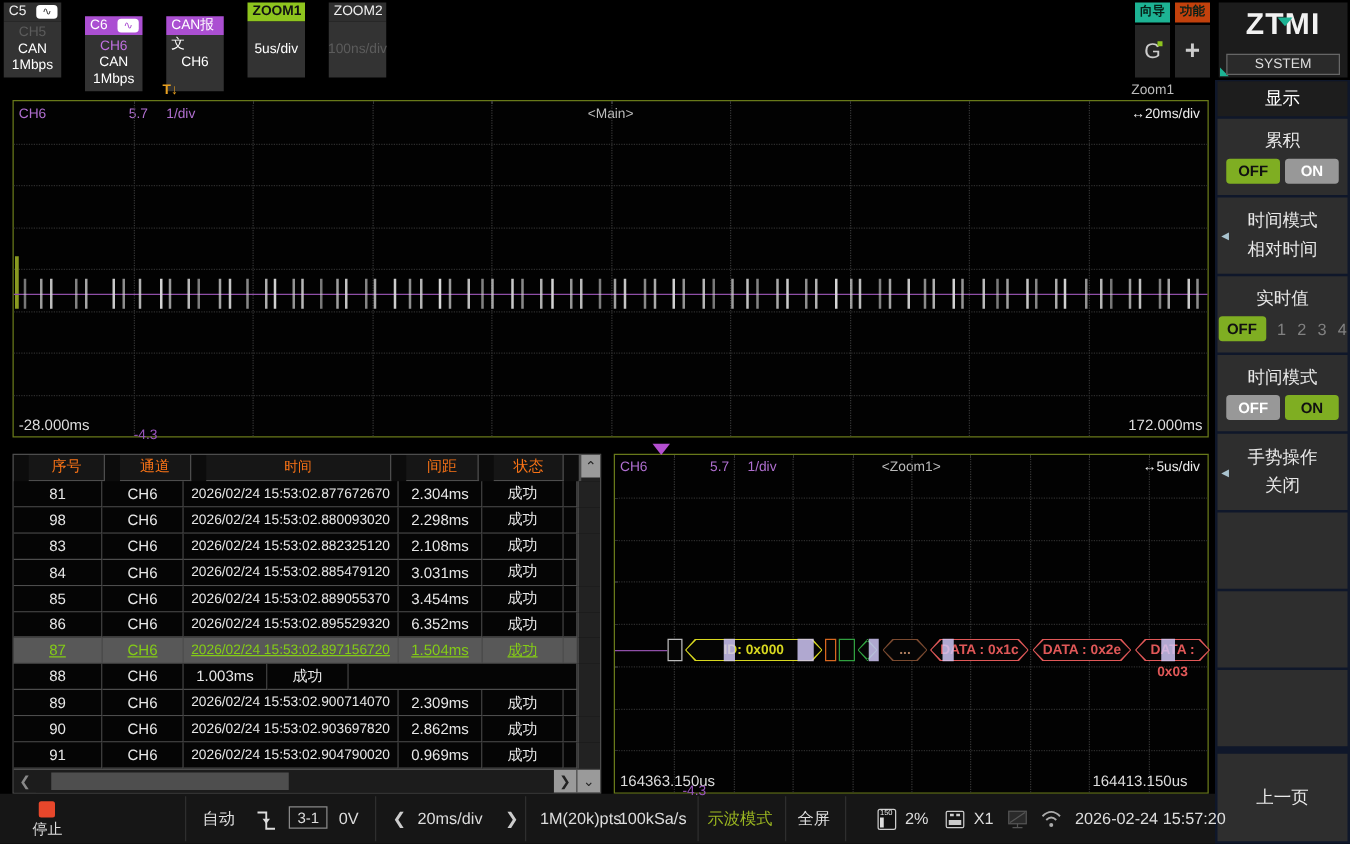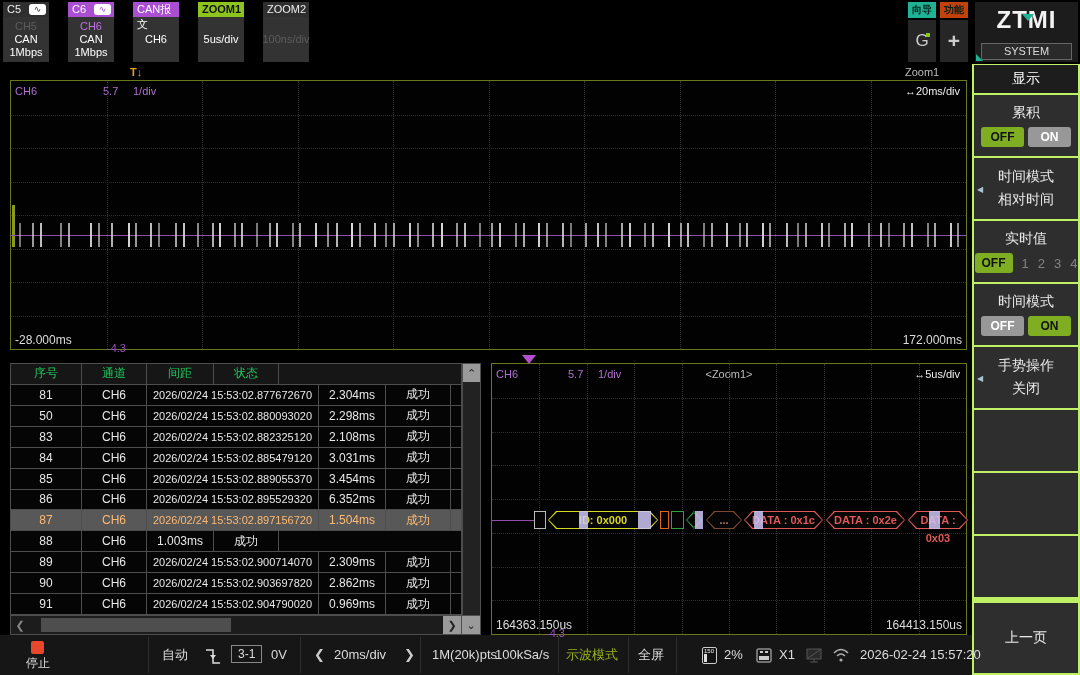--- a/index.html
+++ b/index.html
@@ -8,21 +8,21 @@
     --lav:#cfc6f4; --togglegreen:#7fae22; --togglegray:#989898;
   }
   *{margin:0;padding:0;box-sizing:border-box;}
   html,body{width:1080px;height:675px;overflow:hidden;background:#000;
     font-family:"Liberation Sans","DejaVu Sans",sans-serif;color:#ddd;}
 
   
   #topbar{position:absolute;left:0;top:0;width:1080px;height:64px;background:#000;}
   .tab{position:absolute;top:2px;width:46px;height:60px;}
   .tab-head{height:15px;font-size:11px;line-height:15px;padding-left:4px;background:#2f2f2f;color:#eee;position:relative;}
-  .tab-head.purple{background:var(--purple);color:#fff;}
+  .tab-head.purple{background:var(--purple);color:#fff;margin-top:11px;}
   .tab-head.green{background:var(--green);color:#111;font-weight:bold;}
   .wave-chip{position:absolute;right:3px;top:2px;width:17px;height:11px;background:#fff;border-radius:3px;
     font-size:9px;line-height:11px;text-align:center;color:#333;}
   .tab-head.purple .wave-chip{color:var(--purple);}
   .tab-body{height:45px;background:#333;display:flex;flex-direction:column;justify-content:center;align-items:center;
     font-size:11px;line-height:13px;color:#fff;}
   .dim{color:#5c5c5c;}
   .ch-purple{color:#c070e0;}
 
   #guide-btn,#func-btn{position:absolute;top:2px;width:28px;height:60px;}
@@ -71,36 +71,36 @@
   .hex .lbl{position:absolute;inset:0;text-align:center;line-height:18px;font-weight:bold;}
   .srect{position:absolute;top:0;height:18px;background:#050505;}
   .band{position:absolute;top:0;height:18px;background:var(--lav);opacity:.85;}
 
   
   #frame-table{position:absolute;left:10px;top:363px;width:471px;height:272px;background:#0c0c0c;
     border:1px solid #4d4d4d;display:flex;flex-direction:column;font-size:12px;}
   .trow{display:flex;flex:1;min-height:0;}
   .tcell{border-right:1px solid #4d4d4d;border-bottom:1px solid #4d4d4d;display:flex;align-items:center;
     justify-content:center;background:#050505;color:#e8e8e8;overflow:hidden;white-space:nowrap;}
-  .trow.head .tcell{background:#161616;color:#22c55e;}
-  .trow.sel .tcell{background:#585858;color:#fdba74;}
+  .trow.head .tcell{background:#161616;color:#f97316;margin-left:12px;}
+  .trow.sel .tcell{background:#585858;color:#84cc16;text-decoration:underline;}
   .c0{width:71px;}.c1{width:65px;}.c2{width:172px;font-size:11px;}.c3{width:67px;}.c4{width:65px;}
   .cfill{flex:1;}
   .vscroll{width:18px;background:#222;display:flex;flex-direction:column;justify-content:space-between;
     border-left:1px solid #4d4d4d;}
   .sbtn{height:18px;background:#9a9a9a;color:#222;font-size:11px;display:flex;align-items:center;justify-content:center;}
   #hscroll{height:19px;display:flex;border-top:1px solid #4d4d4d;background:#1c1c1c;}
   #hs-left{width:18px;color:#888;font-size:11px;display:flex;align-items:center;justify-content:center;}
   #hs-track{flex:1;position:relative;background:#1c1c1c;}
   #hs-thumb{position:absolute;left:12px;top:2px;width:190px;height:14px;background:#4e4e4e;}
   #hs-right{width:18px;background:#9a9a9a;color:#222;font-size:11px;display:flex;align-items:center;justify-content:center;}
   #hs-corner{width:19px;background:#9a9a9a;color:#222;font-size:11px;display:flex;align-items:center;justify-content:center;border-left:1px solid #4d4d4d;}
 
   
-  #sidebar{position:absolute;left:972px;top:64px;width:108px;height:611px;background:#bef264;}
+  #sidebar{position:absolute;left:972px;top:64px;width:108px;height:611px;background:#0f172a;}
   #sb-title{height:28px;margin:1px 2px 2px 2px;background:#1d1d1d;color:#fff;font-size:14px;
     display:flex;align-items:center;justify-content:center;}
   .sb-panel{position:relative;height:61px;margin:0 2px 2px 2px;background:#2e2e2e;color:#e8e8e8;font-size:14px;
     display:flex;flex-direction:column;align-items:center;justify-content:center;gap:5px;}
   .sb-arrow{position:absolute;left:3px;top:50%;transform:translateY(-50%);font-size:8px;color:#a9c3cf;}
   .tg-row{display:flex;gap:4px;}
   .tg{width:43px;height:20px;border-radius:3px;font-size:12px;font-weight:bold;display:flex;
     align-items:center;justify-content:center;}
   .tg.on{background:var(--togglegreen);color:#111;}
   .tg.off{background:var(--togglegray);color:#fff;}
@@ -186,20 +186,21 @@
 </div>
 
 <div id="trig-marker">T↓</div>
 <div id="zoom1-tag">Zoom1</div>
 
 <div id="main-panel" class="wavepanel">
   <div class="wp-head">
     <span class="wp-ch" style="left:4px">CH6</span>
     <span class="wp-ch" style="left:92px">5.7</span>
     <span class="wp-ch" style="left:122px">1/div</span>
+    <span class="wp-title">&lt;Main&gt;</span>
     <span class="wp-tb">↔20ms/div</span>
   </div>
   <div class="gridhost" style="position: absolute; inset: 0px;">
       <div class="gridv" style="left: 10%;"></div>
       <div class="gridv" style="left: 20%;"></div>
       <div class="gridv" style="left: 30%;"></div>
       <div class="gridv" style="left: 40%;"></div>
       <div class="gridv" style="left: 50%;"></div>
       <div class="gridv" style="left: 60%;"></div>
       <div class="gridv" style="left: 70%;"></div>
@@ -301,38 +302,39 @@
   </div>
   <span class="wp-time" style="left:4px">-28.000ms</span>
   <span class="pos-ind" style="left:96px;bottom:-5px">-4.3</span>
   <span class="wp-time" style="right:4px">172.000ms</span>
 </div>
 
 <div id="frame-table">
     <div class="trow head">
       <div class="tcell c0">序号</div>
       <div class="tcell c1">通道</div>
+      <div class="tcell c2">时间</div>
       <div class="tcell c3">间距</div>
       <div class="tcell c4">状态</div>
       <div class="tcell cfill"></div>
       <div class="vscroll">
         <div class="sbtn">⌃</div>
       </div>
     </div>
     <div class="trow">
       <div class="tcell c0">81</div>
       <div class="tcell c1">CH6</div>
       <div class="tcell c2">2026/02/24 15:53:02.877672670</div>
       <div class="tcell c3">2.304ms</div>
       <div class="tcell c4">成功</div>
       <div class="tcell cfill"></div>
       <div class="vscroll" style="background: rgb(34, 34, 34);"></div>
     </div>
     <div class="trow">
-      <div class="tcell c0">50</div>
+      <div class="tcell c0">98</div>
       <div class="tcell c1">CH6</div>
       <div class="tcell c2">2026/02/24 15:53:02.880093020</div>
       <div class="tcell c3">2.298ms</div>
       <div class="tcell c4">成功</div>
       <div class="tcell cfill"></div>
       <div class="vscroll" style="background: rgb(34, 34, 34);"></div>
     </div>
     <div class="trow">
       <div class="tcell c0">83</div>
       <div class="tcell c1">CH6</div>
@@ -487,21 +489,21 @@
     <div class="hex" style="left:416px;width:60px">
       <div class="shape" style="background:var(--datared)"></div>
         <div class="fill"></div>
       <span class="lbl" style="color:var(--datared)">DATA : 0x03</span>
     </div>
     <div class="band" style="left:437px;width:11px"></div>
   </div>
 
   <span class="wp-time" style="left:4px">164363.150us</span>
   <span class="pos-ind" style="left:54px;bottom:-5px">-4.3</span>
-  <span class="wp-time" style="right:4px">164413.150us</span>
+  <span class="wp-time" style="right:16px">164413.150us</span>
 </div>
 
 <div id="sidebar">
   <div id="sb-title">显示</div>
   <div id="sb-host">
       <div class="sb-panel">
         <div>累积</div>
         <div class="tg-row">
           <div class="tg on">OFF</div>
           <div class="tg off">ON</div>

